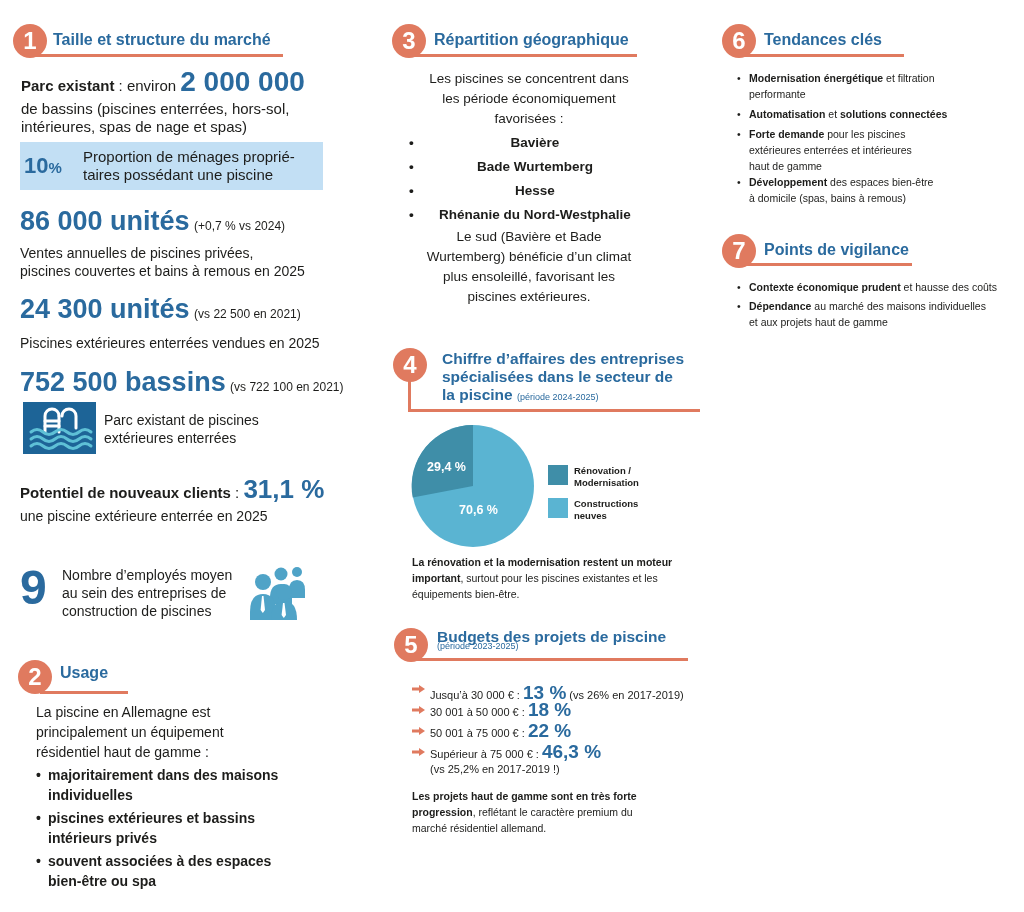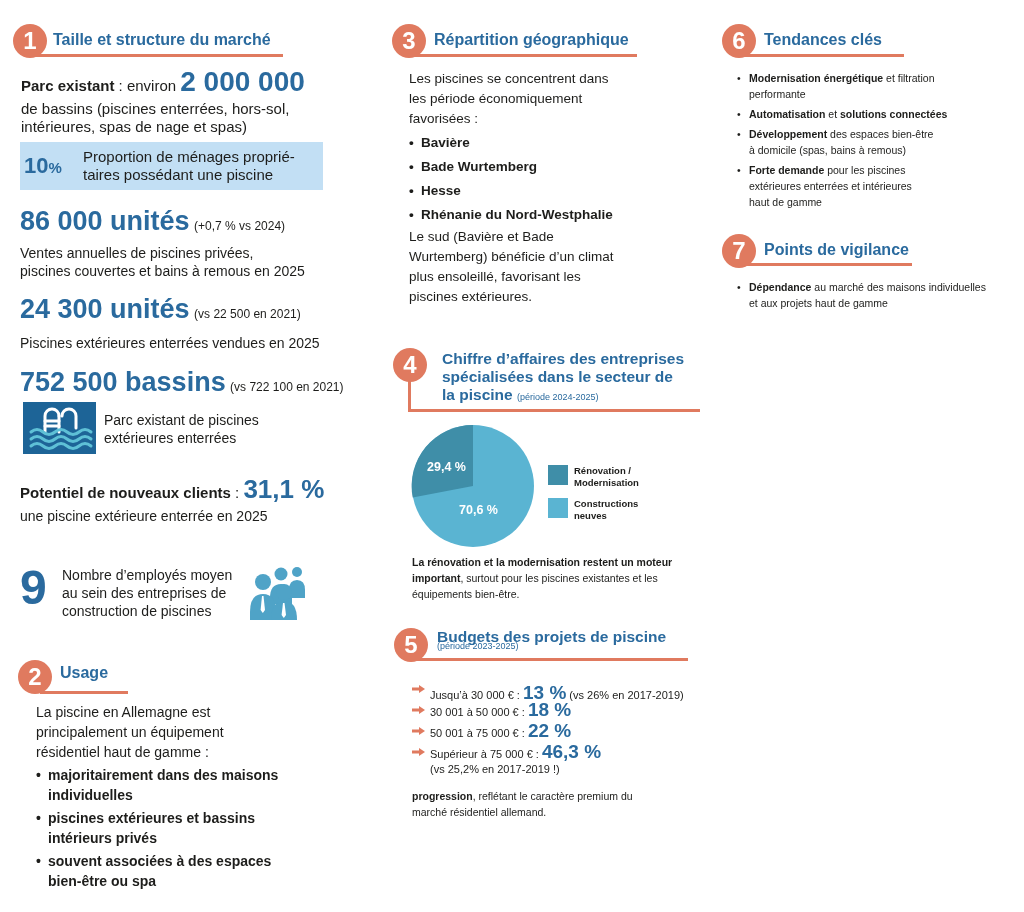--- a/index.html
+++ b/index.html
@@ -162,21 +162,21 @@
       </li>
   </ul>
 </div>
 
 <div class="sec-head" style="left:392px;top:24px;width:250px;height:40px;">
   <div class="sec-line" style="left:22px;top:30px;width:223px;"></div>
   <div class="sec-num" style="left:0;top:0;">3</div>
   <div class="sec-title" style="left:42px;top:7px;">Répartition géographique</div>
 </div>
 
-<div class="abs" style="left:409px;top:69px;width:240px;font-size:13.5px;line-height:20px;">
+<div class="abs" style="left:409px;top:69px;width:240px;font-size:13.5px;line-height:20px;text-align:center;">
   <div>Les piscines se concentrent dans</div>
   <div>les période économiquement</div>
   <div>favorisées :</div>
   <ul class="bullet-list b" style="margin-top:2px;line-height:24px;">
     <li>Bavière</li>
     <li>Bade Wurtemberg</li>
     <li>Hesse</li>
     <li>Rhénanie du Nord-Westphalie</li>
   </ul>
   <div>Le sud (Bavière et Bade</div>
@@ -260,53 +260,57 @@
         <path d="M0 2.5 H7 V0 L13 4 L7 8 V5.5 H0z" fill="#e07a5f"></path>
       </svg>
     <span>Supérieur à 75 000 € : </span><span class="big" style="font-size:19px;text-align:right;">46,3 %</span>
   </li>
   <li style="line-height:14px;">
     <span>(vs 25,2% en 2017-2019 !)</span>
   </li>
 </ul>
 
 <div class="abs" style="left:412px;top:788px;width:300px;font-size:10.5px;line-height:16px;white-space:nowrap;">
+  <div class="b">Les projets haut de gamme sont en très forte</div>
   <div><span class="b">progression</span><span>, reflétant le caractère premium du</span></div>
   <div>marché résidentiel allemand.</div>
 </div>
 
 <div class="sec-head" style="left:722px;top:24px;width:180px;height:40px;">
   <div class="sec-line" style="left:22px;top:30px;width:160px;"></div>
   <div class="sec-num" style="left:0;top:0;">6</div>
   <div class="sec-title" style="left:42px;top:7px;">Tendances clés</div>
 </div>
 
 <ul class="abs bullet-list" style="left:737px;top:70px;width:280px;font-size:10.5px;line-height:16px;">
   <li style="margin-bottom:4px;">
     <div><span class="b">Modernisation énergétique</span><span> et filtration</span></div>
     <div>performante</div>
   </li>
   <li style="margin-bottom:4px;">
     <div><span class="b">Automatisation</span><span> et </span><span class="b">solutions connectées</span></div>
   </li>
-  <li style="margin-bottom:4px;">
-    <div><span class="b">Développement</span><span> des espaces bien-être</span></div>
-    <div>à domicile (spas, bains à remous)</div>
-  </li>
   <li>
     <div><span class="b">Forte demande</span><span> pour les piscines</span></div>
     <div>extérieures enterrées et intérieures</div>
     <div>haut de gamme</div>
   </li>
+  <li style="margin-bottom:4px;">
+    <div><span class="b">Développement</span><span> des espaces bien-être</span></div>
+    <div>à domicile (spas, bains à remous)</div>
+  </li>
 </ul>
 
 <div class="sec-head" style="left:722px;top:234px;width:200px;height:40px;">
   <div class="sec-line" style="left:22px;top:29px;width:168px;"></div>
   <div class="sec-num" style="left:0;top:0;">7</div>
   <div class="sec-title" style="left:42px;top:7px;">Points de vigilance</div>
 </div>
 
 <ul class="abs bullet-list" style="left:737px;top:279px;width:285px;font-size:10.5px;line-height:16px;">
+  <li style="margin-bottom:3px;white-space:nowrap;">
+    <span class="b">Contexte économique prudent</span><span> et hausse des coûts</span>
+  </li>
   <li style="white-space:nowrap;">
     <div><span class="b">Dépendance</span><span> au marché des maisons individuelles</span></div>
     <div>et aux projets haut de gamme</div>
   </li>
 </ul>
 
 </body></html>

